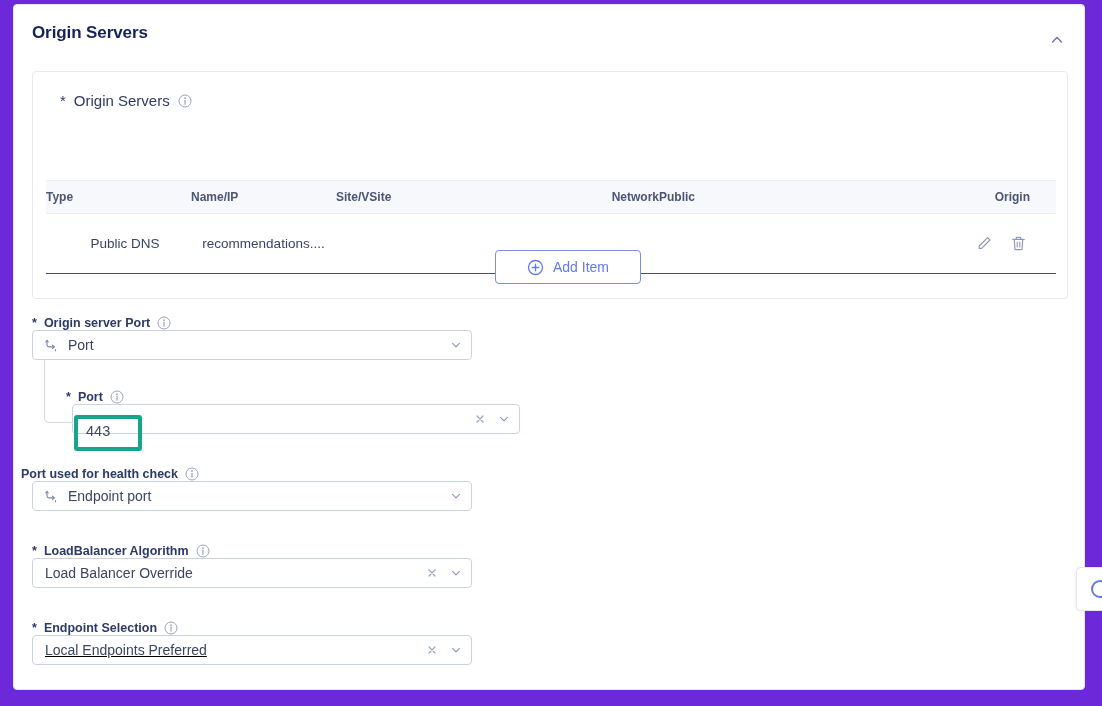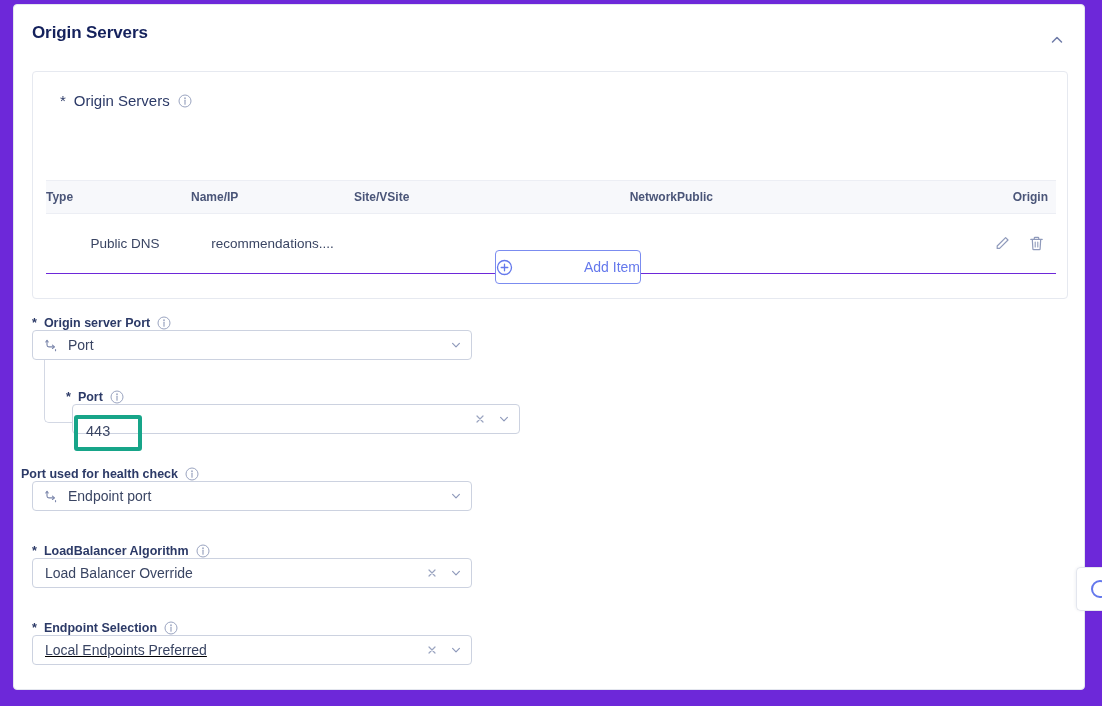--- a/index.html
+++ b/index.html
@@ -106,21 +106,21 @@
     height: 60px;
     align-items: center;
     border-bottom: 1px solid #6d28d9;
     text-align: center;
   }
   .tbl-row .td {
     font-size: 13.5px;
     color: #3a4563;
   }
   .c-type   { width: 145px; padding-left: 13px; }
-  .c-name   { width: 163px; }
+  .c-name   { width: 145px; }
   .c-site   { width: 160px; }
   .c-net    { width: 163px; text-align: right; }
   .c-labels { width: 285px; }
   .c-act    { width: 92px; text-align: right; padding-right: 6px; }
 
   .act-icons {
     display: flex;
     gap: 16px;
     justify-content: flex-end;
     padding-right: 2px;
@@ -138,21 +138,21 @@
     left: 462px; top: 178px;
     width: 146px; height: 34px;
     border: 1px solid #7b8cf0;
     border-radius: 4px;
     background: #fff;
     color: #6478ec;
     font-size: 14px;
     font-family: "Liberation Sans", sans-serif;
     display: flex;
     align-items: center;
-    justify-content: space-between;
+    justify-content: center;
     gap: 9px;
     cursor: pointer;
   }
   .add-item svg { display: block; }
 
   
   .field-label {
     font-size: 12.5px;
     font-weight: bold;
     color: #2c3a67;

